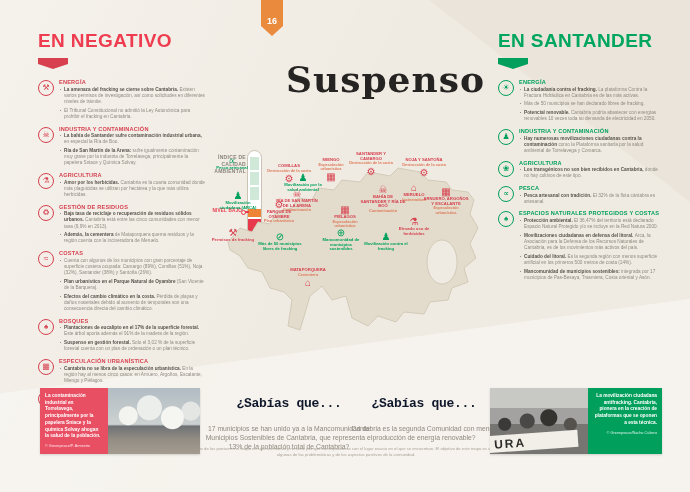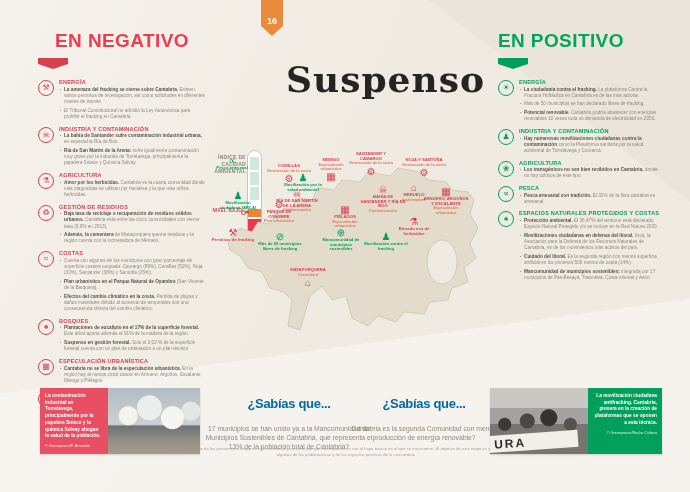--- a/index.html
+++ b/index.html
@@ -14,21 +14,21 @@
   .ribbon{position:absolute;left:261px;top:0;width:22px;height:36px;background:#e98a3c;
           clip-path:polygon(0 0,100% 0,100% 72%,50% 100%,0 72%);
           display:flex;align-items:center;justify-content:center;}
   .ribbon span{color:#fff;font-weight:bold;font-size:9px;margin-top:6px;}
 
   
   .col{position:absolute;top:30px;}
   .col-neg{left:38px;width:168px;}
   .col-pos{left:498px;width:164px;}
   .col-title{font-size:19px;font-weight:bold;letter-spacing:.4px;}
-  .col-neg .col-title{color:#ee3c50;text-align:center;}
+  .col-neg .col-title{color:#ee3c50;}
   .col-pos .col-title{color:#00a65e;}
   .flag{width:30px;height:11px;margin:6px 0 10px 0;
         clip-path:polygon(0 0,100% 0,100% 55%,50% 100%,0 55%);}
   .flag.neg{background:#d6404f;} .flag.pos{background:#00a05c;}
 
   .section{display:flex;gap:5px;margin-bottom:3px;}
   .circle-icon{flex:0 0 auto;width:14px;height:14px;border-radius:50%;border:1px solid currentColor;
           display:flex;align-items:center;justify-content:center;font-size:8px;line-height:1;margin-top:1px;}
   .section.neg .circle-icon{color:#d6404f;}
   .section.pos .circle-icon{color:#00a05c;}
@@ -67,21 +67,21 @@
   .map-point.pos .pt-icon{color:#00a05c;}
   .pt-name{font-size:4.2px;font-weight:bold;}
   .map-point.neg .pt-name{color:#d6404f;}
   .map-point.pos .pt-name{color:#00a05c;}
   .pt-sub{font-size:3.9px;color:#dd7a5a;font-weight:bold;}
 
   
   .didyou{position:absolute;text-align:center;}
   .didyou.left{left:203px;top:396px;width:172px;}
   .didyou.right{left:350px;top:396px;width:148px;}
-  .didyou h3{margin:0 0 13px 0;font-size:13px;color:#0369a1;letter-spacing:-.3px;}
+  .didyou h3{margin:0 0 13px 0;font-size:13px;color:#0f172a;letter-spacing:-.3px;font-family:Liberation Mono, monospace;}
   .didyou p{margin:0;font-size:6.8px;line-height:1.35;color:#8f8a80;}
   .footnote{position:absolute;left:172px;top:446px;width:348px;text-align:center;
         font-size:4.2px;color:#aaa499;line-height:1.5;}
 
   
   .photo-block{position:absolute;top:388px;height:66px;display:flex;box-shadow:0 1px 2px rgba(0,0,0,.15);}
   .photo-block.left{left:40px;width:160px;}
   .photo-block.right{left:490px;width:172px;}
   .caption{padding:5px 5px;color:#fff;font-size:4.8px;font-weight:bold;line-height:1.4;}
   .caption .credit{display:block;font-weight:normal;font-size:3.8px;opacity:.85;margin-top:4px;}
@@ -179,21 +179,21 @@
           <div class="circle-icon">✿</div>
           <div class="sec-body">
             <div class="sec-title">ABEJAS Y POLINIZACIÓN</div>
             <div class="item"><span class="lead">Sin polinizadores no hay alimentos: </span><span class="rest">el 78% de los principales cultivos para el consumo directo humano, dependen de la polinización por insectos y en Cantabria tienen un ratio de vulnerabilidad del 11,2%.</span></div>
           </div>
         </div>
       </div>
   </div>
 
   <div class="col col-pos">
-    <div class="col-title">EN POSITIVO</div>
+    <div class="col-title">EN SANTANDER</div>
     <div class="flag pos"></div>
     <div id="pos-sections">
         <div class="section pos">
           <div class="circle-icon">☀</div>
           <div class="sec-body">
             <div class="sec-title">ENERGÍA</div>
             <div class="item"><span class="lead">La ciudadanía contra el fracking. </span><span class="rest">La plataforma Contra la Fractura Hidráulica en Cantabria es de las más activas.</span></div>
             <div class="item"><span class="rest">Más de 50 municipios se han declarado libres de fracking.</span></div>
             <div class="item"><span class="lead">Potencial renovable. </span><span class="rest">Cantabria podría abastecer con energías renovables 10 veces toda su demanda de electricidad en 2050.</span></div>
           </div>

